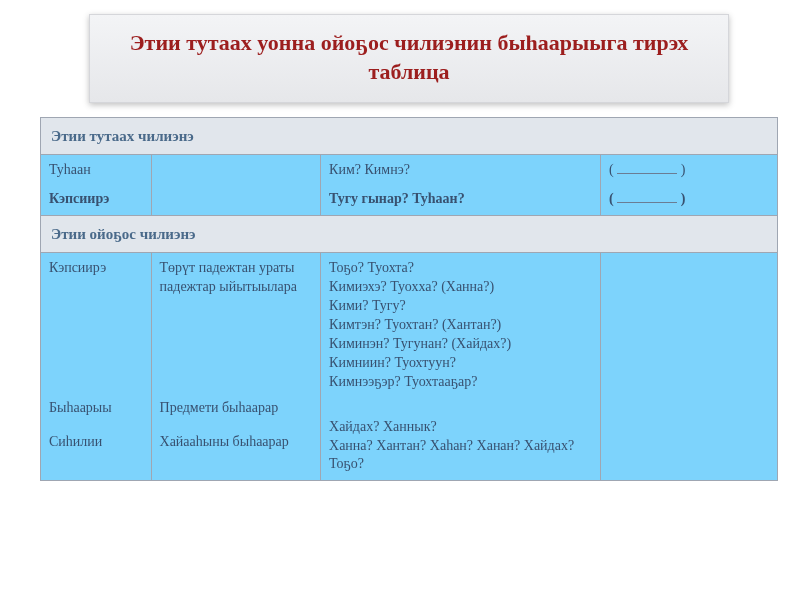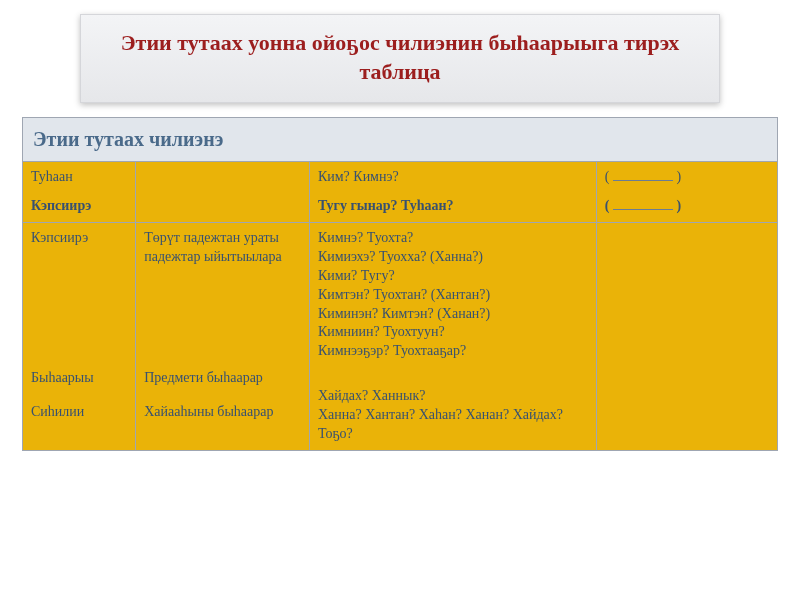--- a/index.html
+++ b/index.html
@@ -8,21 +8,21 @@
     font-family: "Times New Roman", serif;
     background: #ffffff;
     width: 800px;
     height: 600px;
     overflow: hidden;
   }
   .slide {
     width: 800px;
     height: 531px;
     position: relative;
-    padding: 14px 22px 10px 22px;
+    padding: 14px 22px 10px 40px;
     box-sizing: border-box;
   }
   .title-box {
     background: linear-gradient(#f3f4f6, #e6e7ea);
     border: 1px solid #d5d6da;
     box-shadow: 0 2px 6px rgba(0,0,0,0.25);
     padding: 14px 20px 16px 20px;
     margin: 0 auto 14px auto;
     width: 640px;
     box-sizing: border-box;
@@ -38,28 +38,28 @@
     border-collapse: collapse;
     width: 100%;
     table-layout: fixed;
     font-size: 14px;
     color: #385170;
   }
   table.grid td {
     border: 1px solid #9fa6b2;
     padding: 6px 8px;
     vertical-align: top;
-    background: #eab308;
+    background: #7dd3fc;
     line-height: 1.35;
   }
   table.grid td.section-header {
     background: #e1e6ec;
     color: #4a6a8a;
     font-weight: bold;
-    font-size: 20px;
+    font-size: 15px;
     padding: 8px 10px;
   }
   .col1 { width: 15%; }
   .col2 { width: 23%; }
   .col3 { width: 38%; }
   .col4 { width: 24%; }
   .blank-line {
     display: inline-block;
     border-bottom: 1px solid #6b7c93;
     width: 60px;
@@ -108,38 +108,41 @@
           <span>)</span>
         </div>
         <div class="cell-block last">
           <span>(</span>
           <span class="blank-line"></span>
           <span>)</span>
         </div>
       </td>
     </tr>
 
+    <tr>
+      <td class="section-header" colspan="4">Этии  ойоҕос  чилиэнэ</td>
+    </tr>
 
     <tr>
       <td>
         <div style="height:140px">Кэпсиирэ</div>
         <div style="height:34px">Быһаарыы</div>
         <div>Сиһилии</div>
       </td>
       <td>
         <div style="height:140px">Төрүт падежтан ураты падежтар ыйытыылара</div>
         <div style="height:34px">Предмети  быһаарар</div>
         <div>Хайааһыны быһаарар</div>
       </td>
       <td>
-        <div>Кимнэ? Туохта?</div>
+        <div>Тоҕо? Туохта?</div>
         <div>Кимиэхэ? Туохха? (Ханна?)</div>
         <div>Кими? Тугу?</div>
         <div>Кимтэн? Туохтан? (Хантан?)</div>
-        <div>Киминэн? Кимтэн? (Ханан?)</div>
+        <div>Киминэн? Тугунан? (Хайдах?)</div>
         <div>Кимниин? Туохтуун?</div>
         <div style="margin-bottom:26px">Кимнээҕэр? Туохтааҕар?</div>
         <div style="">Хайдах? Ханнык?</div>
         <div>Ханна? Хантан? Хаһан? Ханан? Хайдах? Тоҕо?</div>
       </td>
       <td></td>
     </tr>
 
   </tbody>
     </table>

